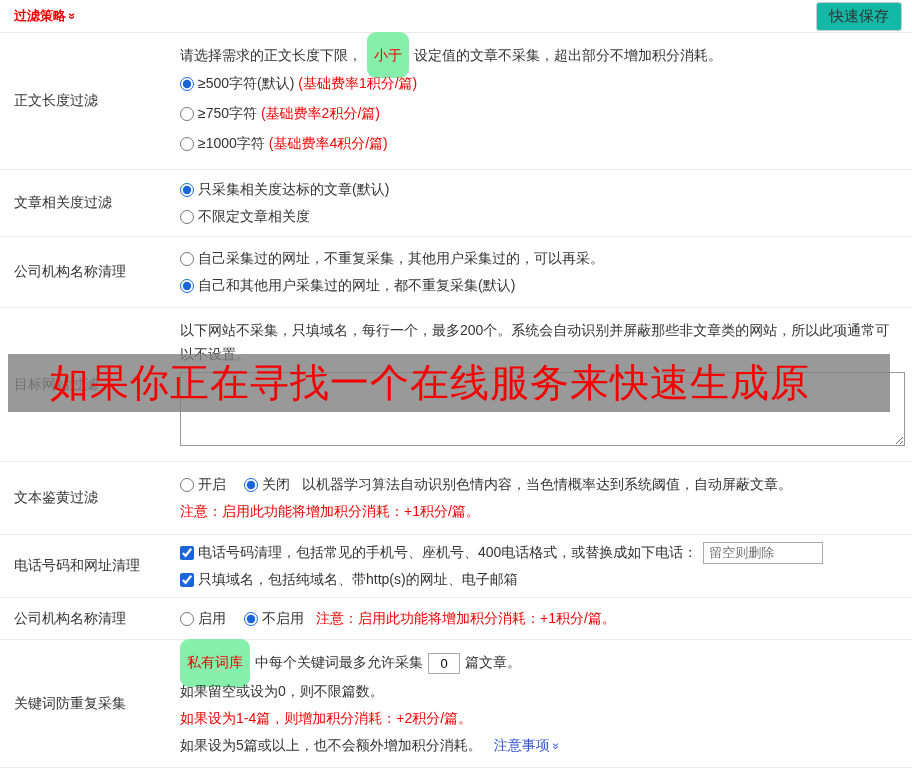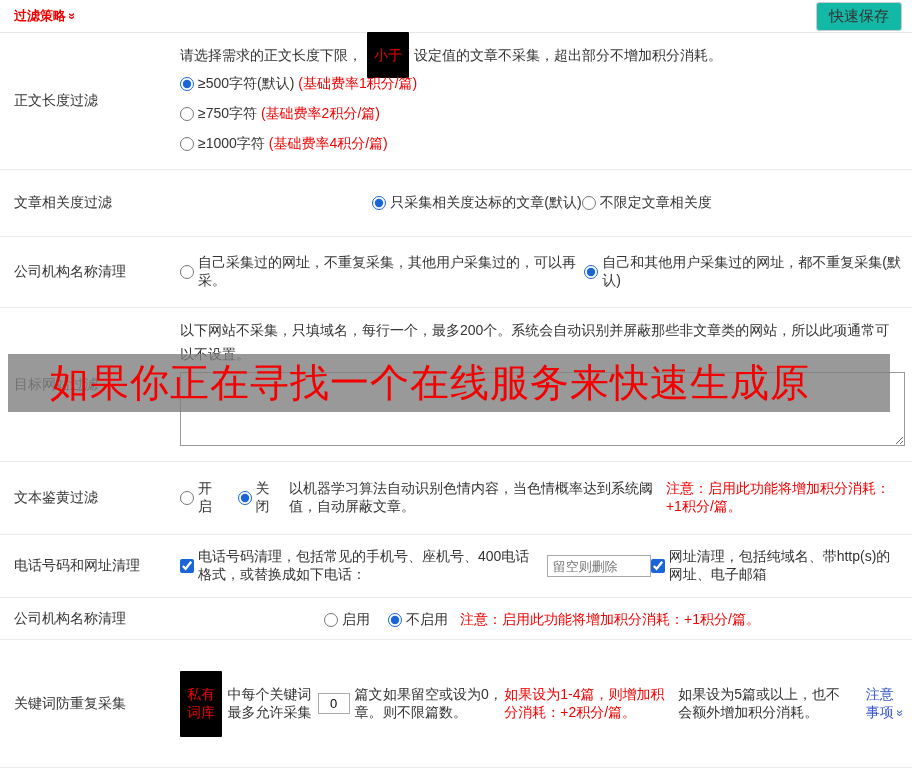--- a/index.html
+++ b/index.html
@@ -20,39 +20,39 @@
     background: #14b8a6; border: 1px solid #ccc; border-radius: 3px;
     font-size: 15px; color: #333; padding: 4px 12px; font-family: inherit; cursor: pointer;
   }
   .row { display: flex; border-bottom: 1px solid #ebebeb; }
   .row:last-child { border-bottom: none; }
   .label-cell {
     width: 180px; padding-left: 14px; flex-shrink: 0;
     display: flex; align-items: center; font-size: 14px; color: #333;
   }
   .content-cell { flex: 1; padding: 8px 8px 8px 0; }
-  .content-center { display: flex; flex-direction: row; justify-content: center; }
+  .content-center { display: flex; flex-direction: column; justify-content: center; }
   .line { line-height: 24px; margin: 2px 0; }
   .opt-line { min-height: 30px; display: flex; align-items: center; }
   .opt-line2 { min-height: 27px; display: flex; align-items: center; }
   .red { color: #f20000; }
   .red-u { color: #f20000; }
-  .hl { background: #000000; color: #f20000; padding: 15px 7px; margin: 0 5px; border-radius: 1px; }
+  .hl { background: #86efac; color: #f20000; padding: 15px 7px; margin: 0 5px; border-radius: 9px; }
   .blue-link { color: #3355cc; cursor: pointer; }
   input[type=radio], input[type=checkbox] {
     accent-color: #1a66d9; width: 14px; height: 14px; margin-right: 4px; flex-shrink: 0;
   }
   .gap-right { margin-right: 18px; }
   .desc-gap { margin-left: 12px; }
   textarea.site-box {
     width: 725px; height: 74px; border: 1px solid #999; margin-top: 4px;
     resize: both; font-family: inherit; font-size: 13px; padding: 3px 5px;
   }
   input.phone-input {
-    width: 104px; height: 22px; border: 1px solid #aaa; padding: 0 5px;
+    width: 120px; height: 22px; border: 1px solid #aaa; padding: 0 5px;
     font-size: 13px; color: #555; margin-left: 6px; font-family: inherit;
   }
   input.num-input {
     width: 32px; height: 21px; border: 1px solid #aaa; text-align: center;
     margin: 0 5px; font-size: 13px; font-family: inherit;
   }
   .watermark {
     position: absolute; left: 8px; top: 354px; width: 882px; height: 58px;
     background: rgba(128,128,128,0.8); display: flex; align-items: center; z-index: 10;
     pointer-events: none;
@@ -146,21 +146,21 @@
 <div class="row" style="height:63px">
   <div class="label-cell">电话号码和网址清理</div>
   <div class="content-cell content-center">
     <div class="opt-line2">
       <input type="checkbox" checked="" style="">
       <span>电话号码清理，包括常见的手机号、座机号、400电话格式，或替换成如下电话：</span>
       <input type="text" class="phone-input" placeholder="留空则删除" style="">
     </div>
     <div class="opt-line2">
       <input type="checkbox" checked="" style="">
-      <span>网址清理，包括纯域名、带http(s)的网址、电子邮箱</span>
+      <span>只填域名，包括纯域名、带http(s)的网址、电子邮箱</span>
     </div>
   </div>
 </div>
 
 <div class="row" style="height:42px">
   <div class="label-cell">公司机构名称清理</div>
   <div class="content-cell content-center">
     <div class="opt-line2">
       <input type="radio" name="company" style="">
       <span class="gap-right">启用</span>

